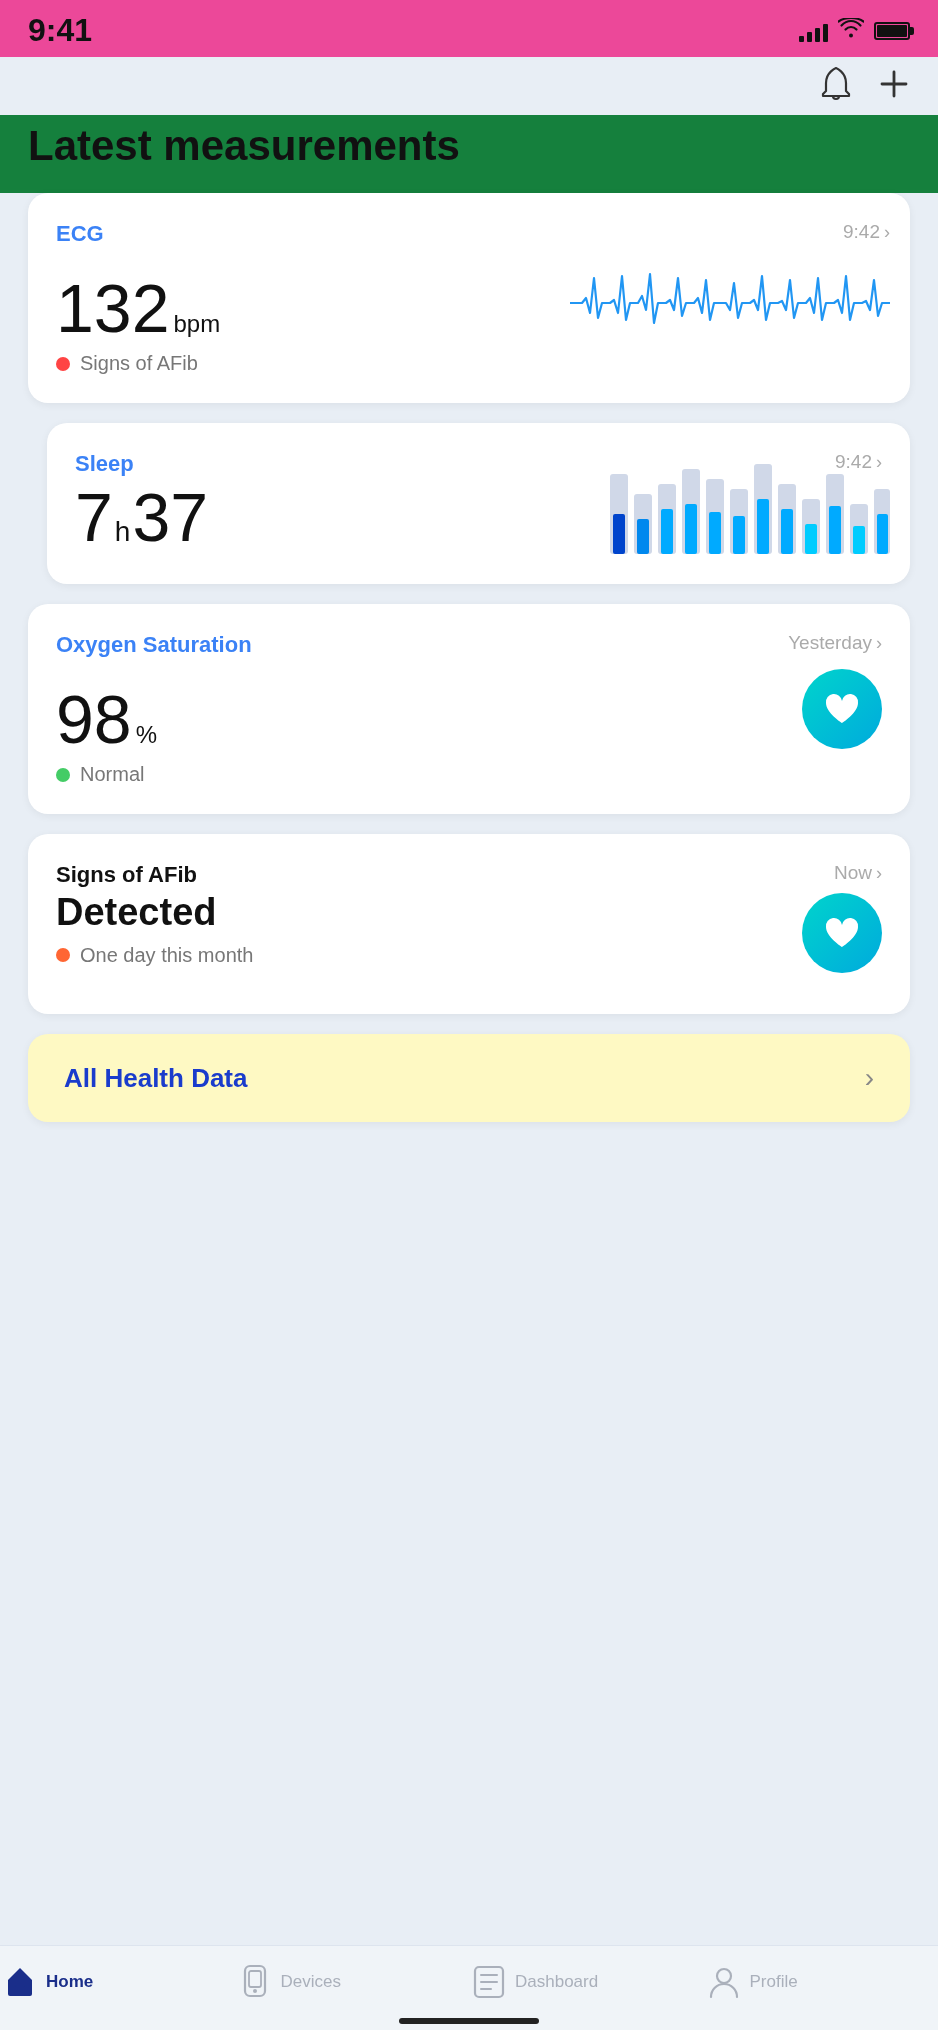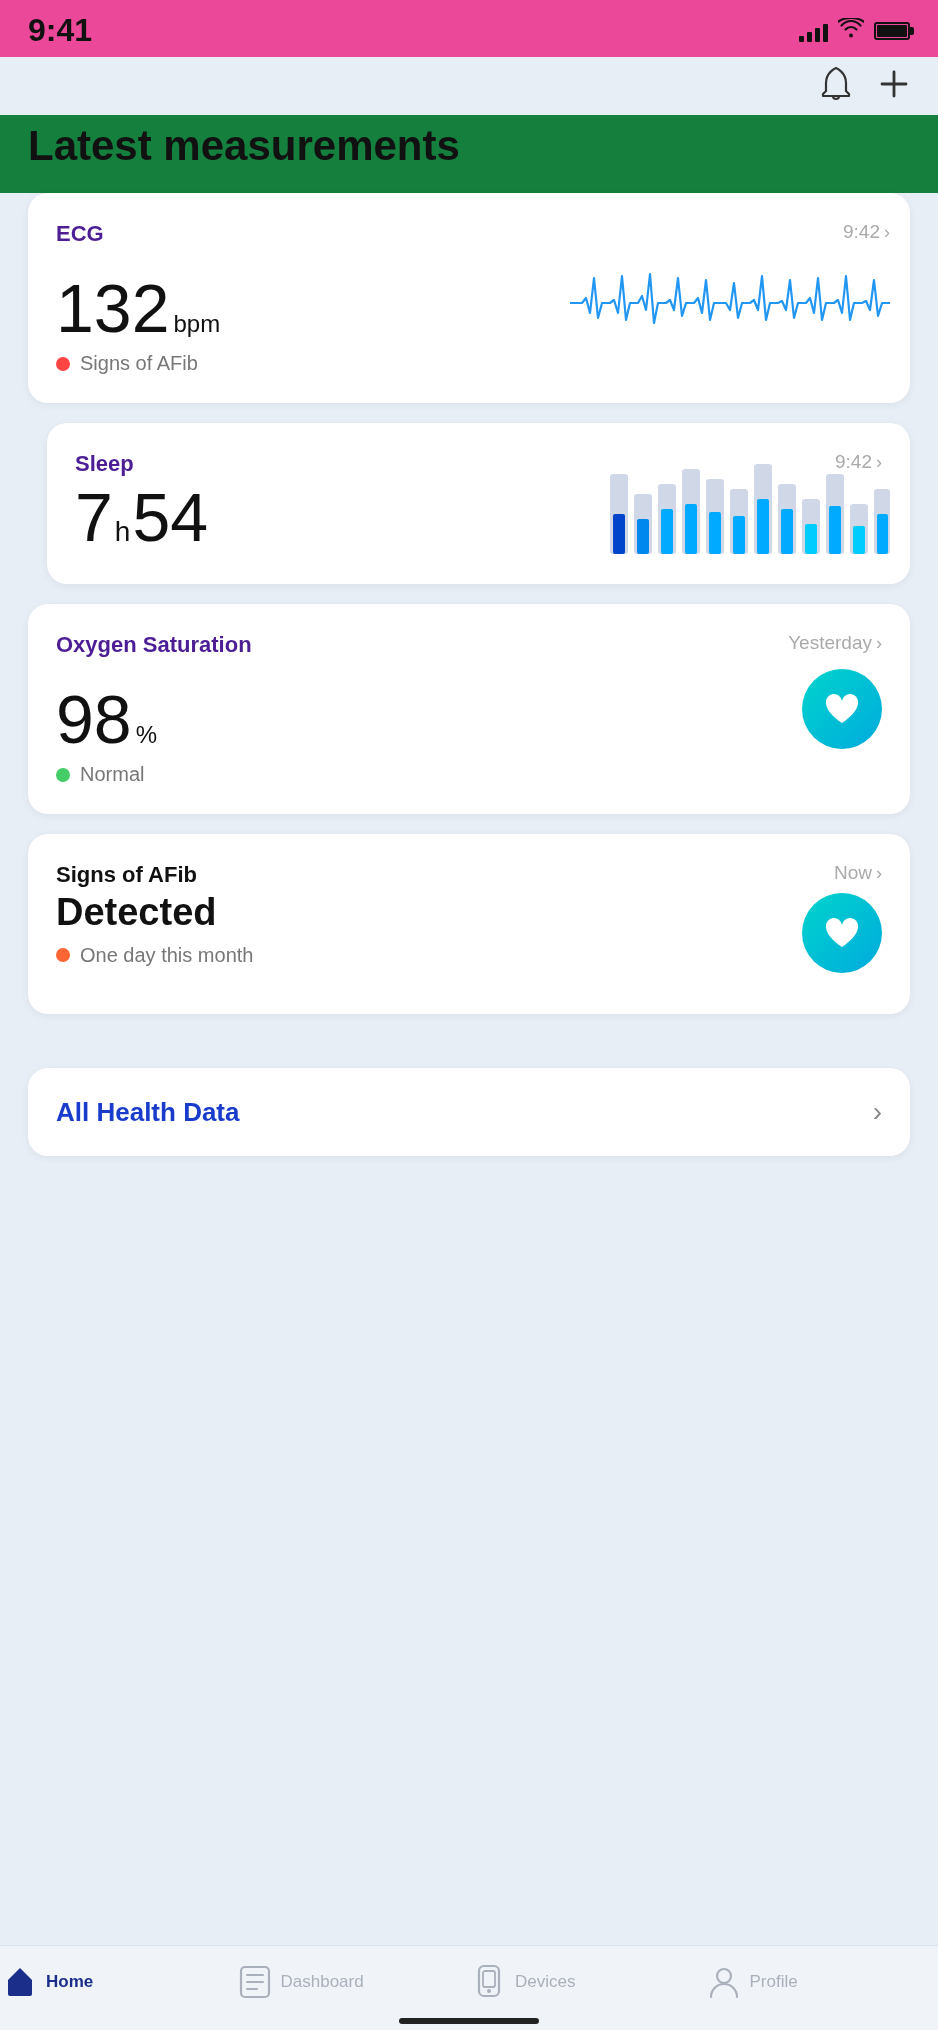--- a/index.html
+++ b/index.html
@@ -121,21 +121,21 @@
     }
 
     .card-header {
       display: flex;
       justify-content: space-between;
       align-items: flex-start;
     }
     .card-label {
       font-size: 22px;
       font-weight: 700;
-      color: #4c1d95;
+      color: #3b82f6;
     }
     .card-time {
       font-size: 19px;
       color: #aaa;
       display: flex;
       align-items: center;
       gap: 4px;
     }
     .card-time .chevron {
       font-size: 18px;
@@ -252,28 +252,27 @@
     .afib-detected {
       font-size: 38px;
       font-weight: 700;
       color: #111;
       margin-top: 4px;
       line-height: 1.1;
     }
 
     
     .all-health-card {
-      background: #ffffff;
+      background: #fef9c3;
       border-radius: 20px;
-      padding: 28px 28px;
+      padding: 28px 36px;
       display: flex;
       align-items: center;
       justify-content: space-between;
       box-shadow: 0 2px 8px rgba(0,0,0,0.06);
-      margin-top: 34px;
     }
     .all-health-label {
       font-size: 26px;
       font-weight: 700;
       color: #1a3ccc;
     }
     .all-health-chevron {
       font-size: 28px;
       color: #888;
     }
@@ -420,21 +419,21 @@
     <div class="card-header">
       <span class="card-label">Sleep</span>
       <span class="card-time">
         <span>9:42</span>
         <span class="chevron">›</span>
       </span>
     </div>
     <div class="sleep-value">
       <span class="sleep-h">7</span>
       <span class="sleep-hunit">h</span>
-      <span class="sleep-min">54</span>
+      <span class="sleep-min">37</span>
     </div>
 
     <div class="sleep-chart-area">
       <svg width="280" height="100" viewBox="0 0 280 100" fill="none">
 
         <rect x="0" y="10" width="18" height="80" rx="3" fill="#d0d8e8"></rect>
         <rect x="24" y="30" width="18" height="60" rx="3" fill="#d0d8e8"></rect>
         <rect x="48" y="20" width="18" height="70" rx="3" fill="#d0d8e8"></rect>
         <rect x="72" y="5" width="18" height="85" rx="3" fill="#d0d8e8"></rect>
         <rect x="96" y="15" width="18" height="75" rx="3" fill="#d0d8e8"></rect>
@@ -520,37 +519,37 @@
       <svg width="40" height="40" viewBox="0 0 40 40" fill="none">
         <path d="M8 18L20 6l12 12v14a2 2 0 0 1-2 2H10a2 2 0 0 1-2-2V18z" fill="#1a2e8a"></path>
         <rect x="15" y="24" width="10" height="10" rx="1" fill="#1a2e8a"></rect>
       </svg>
     </div>
     <span class="nav-label active">Home</span>
   </button>
   <button class="nav-item">
     <div class="nav-icon">
       <svg width="36" height="38" viewBox="0 0 36 38" fill="none">
+        <rect x="8" y="3" width="20" height="30" rx="5" stroke="#aab0bb" stroke-width="2.2" fill="none"></rect>
+        <rect x="12" y="8" width="12" height="16" rx="2" stroke="#aab0bb" stroke-width="1.8" fill="none"></rect>
+        <circle cx="18" cy="28" r="2" fill="#aab0bb"></circle>
+      </svg>
+    </div>
+    <span class="nav-label">Devices</span>
+  </button>
+  <button class="nav-item">
+    <div class="nav-icon">
+      <svg width="36" height="38" viewBox="0 0 36 38" fill="none">
         <rect x="4" y="4" width="28" height="30" rx="4" stroke="#aab0bb" stroke-width="2.2" fill="none"></rect>
         <line x1="10" y1="12" x2="26" y2="12" stroke="#aab0bb" stroke-width="2" stroke-linecap="round"></line>
         <line x1="10" y1="19" x2="26" y2="19" stroke="#aab0bb" stroke-width="2" stroke-linecap="round"></line>
         <line x1="10" y1="26" x2="20" y2="26" stroke="#aab0bb" stroke-width="2" stroke-linecap="round"></line>
       </svg>
     </div>
     <span class="nav-label">Dashboard</span>
-  </button>
-  <button class="nav-item">
-    <div class="nav-icon">
-      <svg width="36" height="38" viewBox="0 0 36 38" fill="none">
-        <rect x="8" y="3" width="20" height="30" rx="5" stroke="#aab0bb" stroke-width="2.2" fill="none"></rect>
-        <rect x="12" y="8" width="12" height="16" rx="2" stroke="#aab0bb" stroke-width="1.8" fill="none"></rect>
-        <circle cx="18" cy="28" r="2" fill="#aab0bb"></circle>
-      </svg>
-    </div>
-    <span class="nav-label">Devices</span>
   </button>
   <button class="nav-item">
     <div class="nav-icon">
       <svg width="36" height="38" viewBox="0 0 36 38" fill="none">
         <circle cx="18" cy="13" r="7" stroke="#aab0bb" stroke-width="2.2" fill="none"></circle>
         <path d="M5 34c0-7.2 5.8-13 13-13s13 5.8 13 13" stroke="#aab0bb" stroke-width="2.2" fill="none" stroke-linecap="round"></path>
       </svg>
     </div>
     <span class="nav-label">Profile</span>
   </button>

